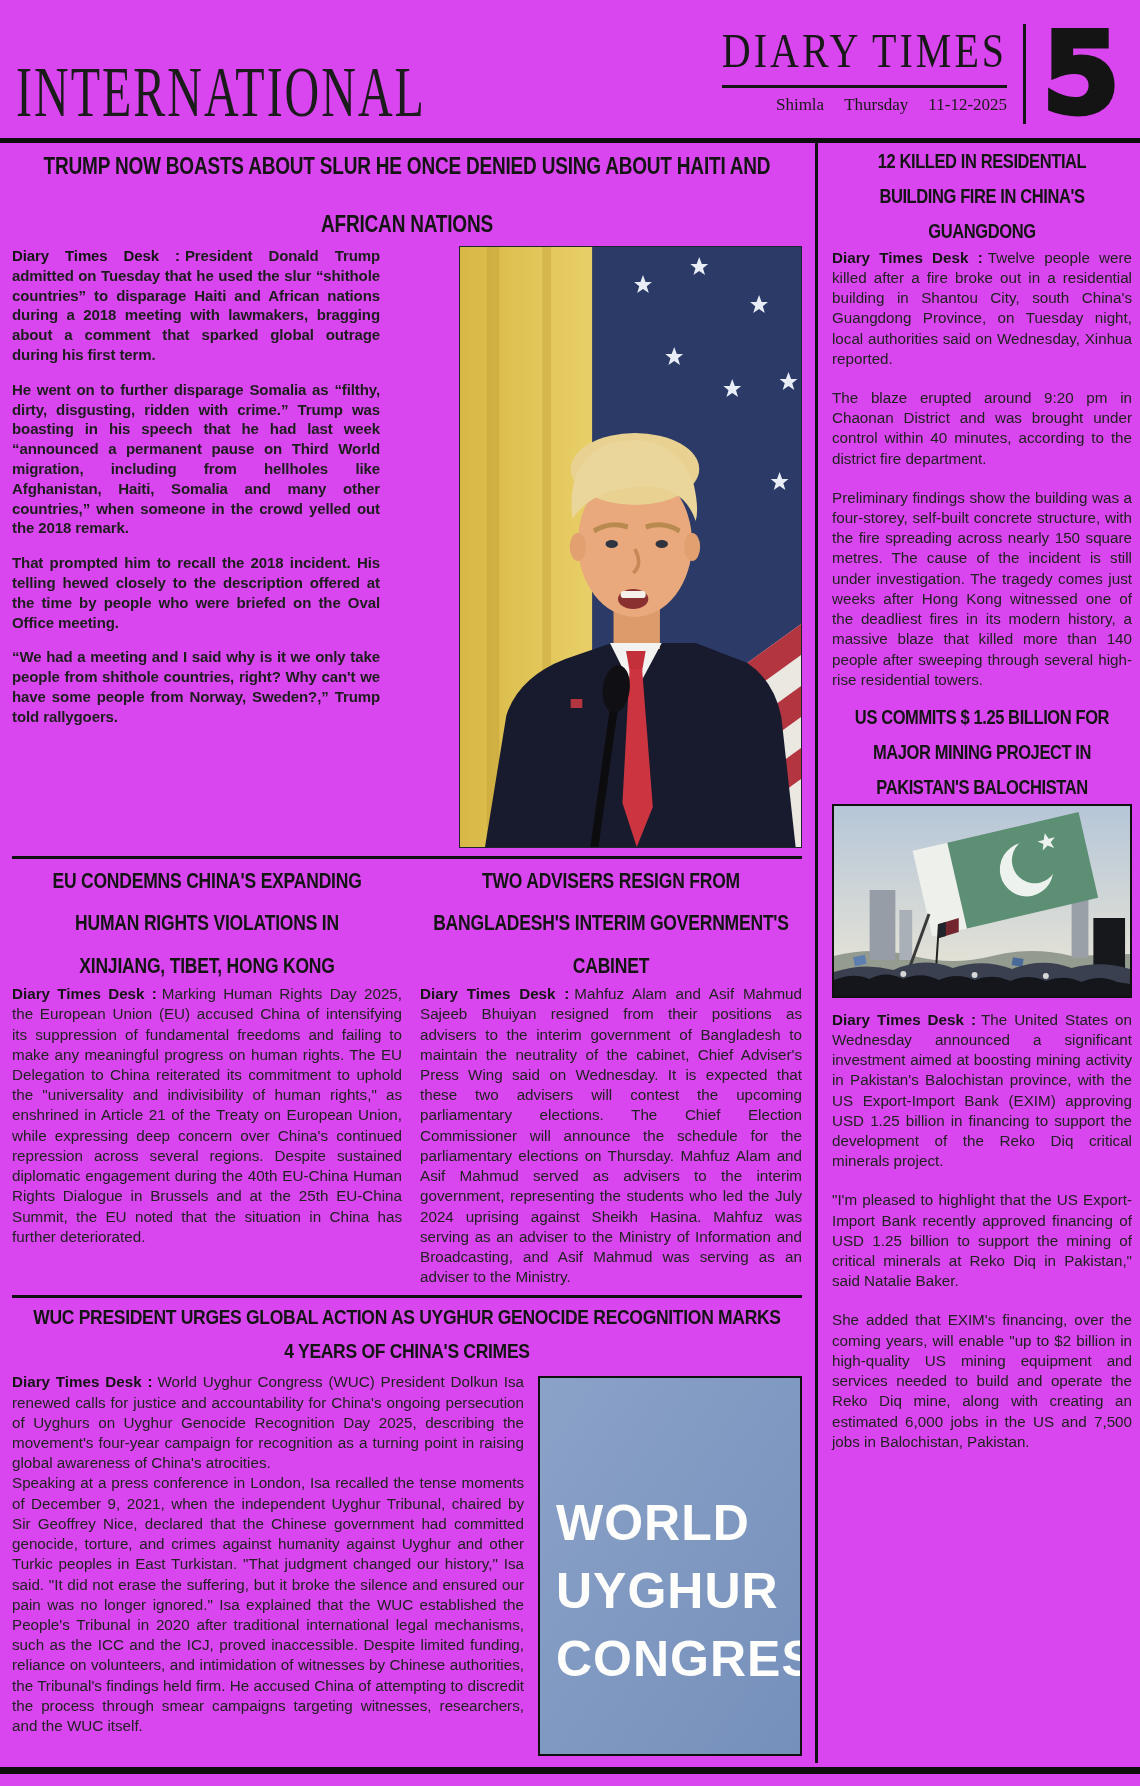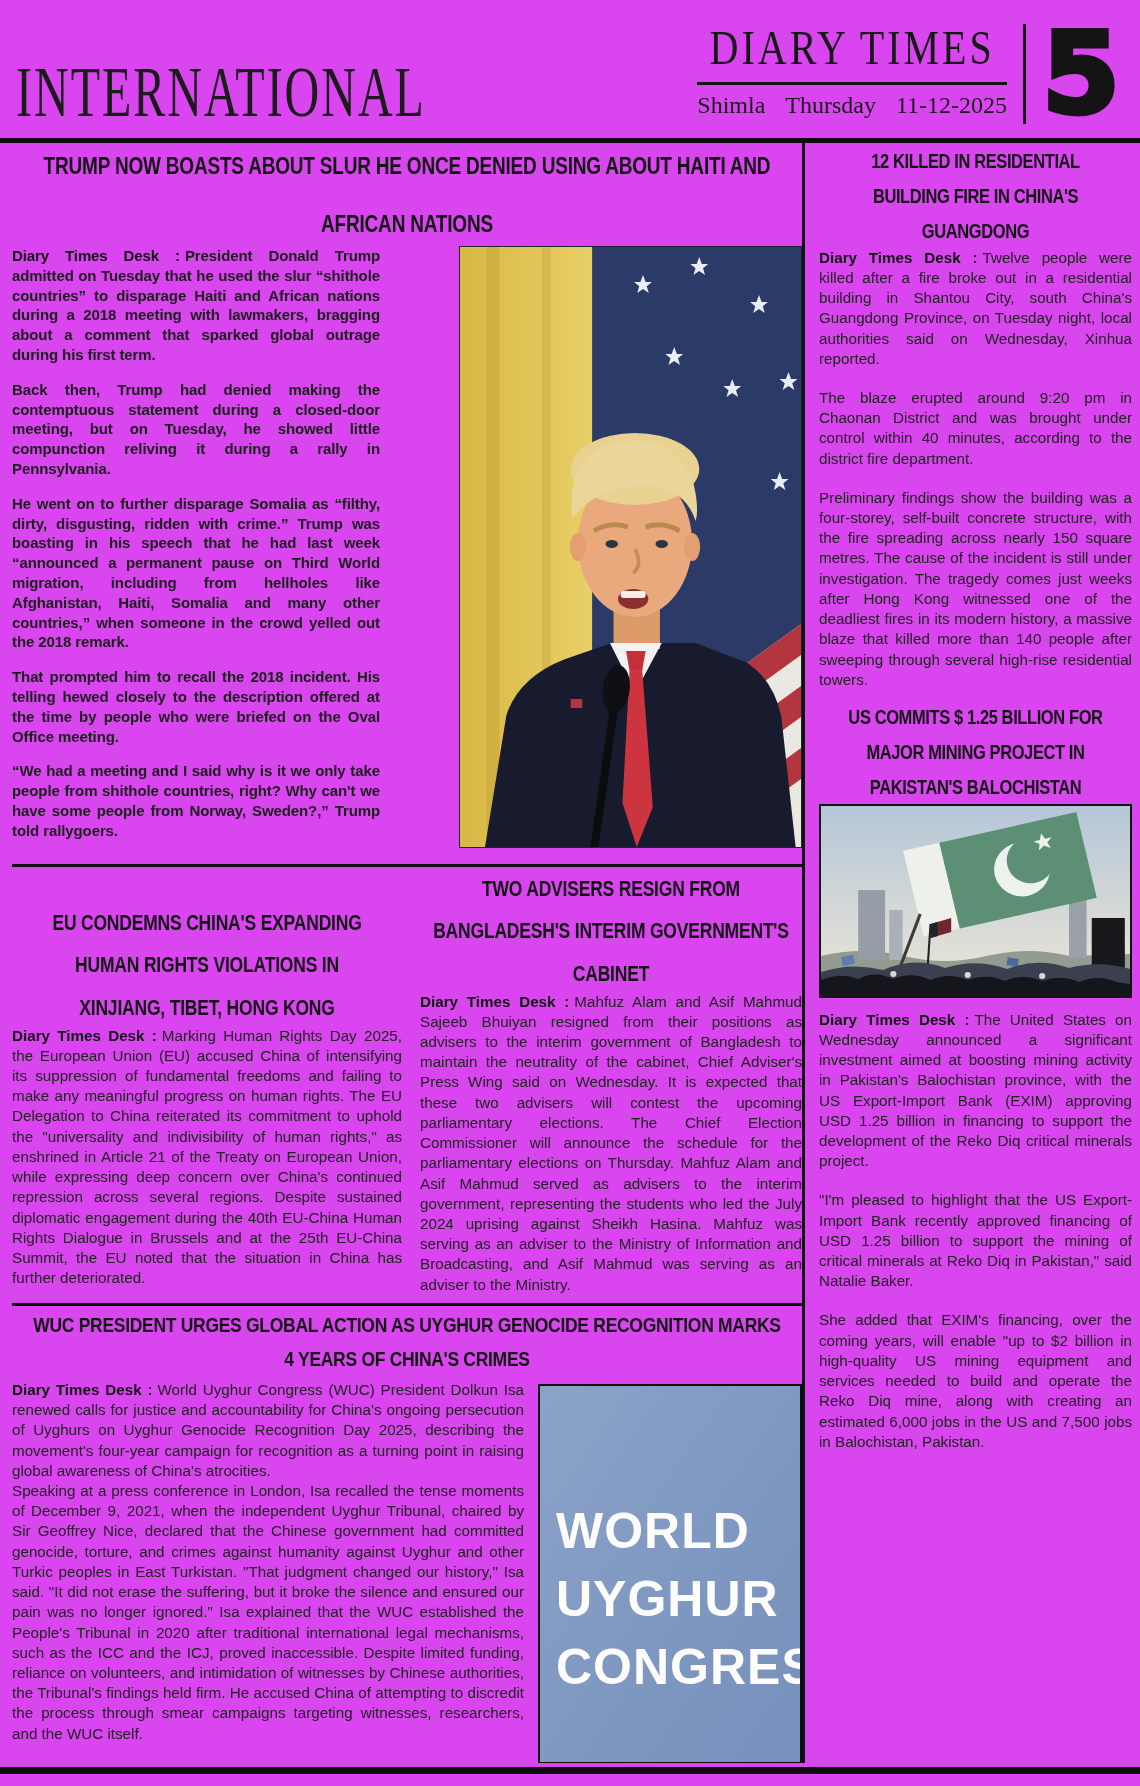--- a/index.html
+++ b/index.html
@@ -15,51 +15,51 @@
     font-family:"Liberation Serif", serif; font-size:48px; letter-spacing:2px;
     transform:scaleY(1.5); transform-origin:left bottom; white-space:nowrap; color:#1b1b1b;
   }
   .mast { position:absolute; right:16px; top:22px; display:flex; align-items:center; gap:16px; }
   .mast-left { text-align:center; }
   .mast-title {
     font-family:"Liberation Serif", serif; font-size:40px; letter-spacing:3px;
     transform:scaleY(1.2); transform-origin:center bottom; white-space:nowrap; color:#181818;
   }
   .mast-rule { border-top:3px solid #151515; margin:6px 0 7px; }
-  .mast-date { font-family:"Liberation Serif", serif; font-size:24px; display:flex; justify-content:flex-end; gap:20px; color:#1b1b1b; }
+  .mast-date { font-family:"Liberation Serif", serif; font-size:17px; display:flex; justify-content:flex-end; gap:20px; color:#1b1b1b; }
   .mast-vrule { width:3px; height:100px; background:#151515; }
   .pageno {
     font-family:"DejaVu Sans", sans-serif; font-weight:bold; font-size:112px; line-height:0.92;
     -webkit-text-stroke:5px #141414; color:#141414; padding-right:4px;
   }
   .header-rule { height:5px; background:#0d0d0d; }
   
   .main { display:flex; height:1620px; padding:0 8px 0 12px; overflow:hidden; }
-  .left-region { width:790px; }
+  .left-region { width:790px; padding-right:13px; }
   .right-col { flex:1; border-left:3px solid #101010; padding-left:14px; overflow:hidden; }
   .bottom-rule { position:absolute; left:0; right:0; bottom:12px; height:7px; background:#0d0d0d; }
   
   h1,h2 { margin:0; font-weight:700; text-align:center; white-space:pre-line; color:#141414; }
   .trump-head { font-size:19px; line-height:2.45; letter-spacing:-0.2px; transform:scaleY(1.25); margin:6px 0 2px; }
   .col-head   { font-size:17.5px; line-height:2.0; letter-spacing:-0.2px; transform:scaleY(1.22); margin:4px 0 8px; }
   .side-head  { font-size:16.5px; line-height:1.75; letter-spacing:-0.4px; transform:scaleY(1.2); margin:10px 0 8px; }
   .wuc-head   { font-size:17.5px; line-height:1.6; letter-spacing:-0.3px; transform:scaleY(1.2); margin:8px 0 10px; }
   
   p { margin:0; }
   .b-bold { font-size:15px; font-weight:700; line-height:1.32; text-align:justify; letter-spacing:-0.1px; margin-bottom:15px; color:#1d1d1d; }
   .b-reg  { font-size:15.2px; line-height:1.33; text-align:justify; color:#222; }
   .gap    { margin-bottom:19px; }
   .lead   { font-weight:700; margin-right:5px; color:#141414; }
   .hr3 { border:none; border-top:3px solid #0f0f0f; margin:8px 0; }
   
   .trump-body { display:flex; margin-top:4px;gap:39px; }
   .trump-text { width:368px; }
   .trump-photo { flex:1; margin-left:40px; height:600px; border:1px solid #20242e; overflow:hidden; }
   .two-col { display:flex; gap:18px; }
-  .col-eu { width:390px;margin-top:34px; }
+  .col-eu { width:390px; }
   .col-bd { flex:1; }
   .wuc-img { float:right; width:260px; height:376px; margin:4px 0 4px 14px; border:2px solid #101010; overflow:hidden; }
   .wuc-body { overflow:hidden; }
   .pk-photo { height:190px; border:2px solid #101010; margin:2px 0 12px; overflow:hidden; }
   svg { display:block; width:100%; height:100%; }
   .wuc-t { font-family:"Liberation Sans", sans-serif; font-weight:bold; font-size:50px; fill:#fdfdfc; letter-spacing:1px; }
 </style>
 </head>
 <body>
 
@@ -86,21 +86,20 @@
   <div class="main">
 
     <div class="left-region">
 
       <div>
         <h1 class="trump-head">TRUMP NOW BOASTS ABOUT SLUR HE ONCE DENIED USING ABOUT HAITI AND
 AFRICAN NATIONS</h1>
         <div class="trump-body">
           <div class="trump-text">
             <p class="b-bold"><span class="lead">Diary Times Desk :</span><span>President Donald Trump admitted on Tuesday that he used the slur “shithole countries” to disparage Haiti and African nations during a 2018 meeting with lawmakers, bragging about a comment that sparked global outrage during his first term.</span></p>
-            <p class="b-bold">Back then, Trump had denied making the contemptuous statement during a closed-door meeting, but on Tuesday, he showed little compunction reliving it during a rally in Pennsylvania.</p>
             <p class="b-bold">He went on to further disparage Somalia as “filthy, dirty, disgusting, ridden with crime.” Trump was boasting in his speech that he had last week “announced a permanent pause on Third World migration, including from hellholes like Afghanistan, Haiti, Somalia and many other countries,” when someone in the crowd yelled out the 2018 remark.</p>
             <p class="b-bold">That prompted him to recall the 2018 incident. His telling hewed closely to the description offered at the time by people who were briefed on the Oval Office meeting.</p>
             <p class="b-bold">“We had a meeting and I said why is it we only take people from shithole countries, right? Why can't we have some people from Norway, Sweden?,” Trump told rallygoers.</p>
           </div>
           <div class="trump-photo">
             <svg viewBox="0 0 382 600" preserveAspectRatio="none">
               <defs>
                 <linearGradient id="ty" x1="0" y1="0" x2="1" y2="0">
                   <stop offset="0" stop-color="#d8b845"></stop>
                     <stop offset="1" stop-color="#e8cf67"></stop>

